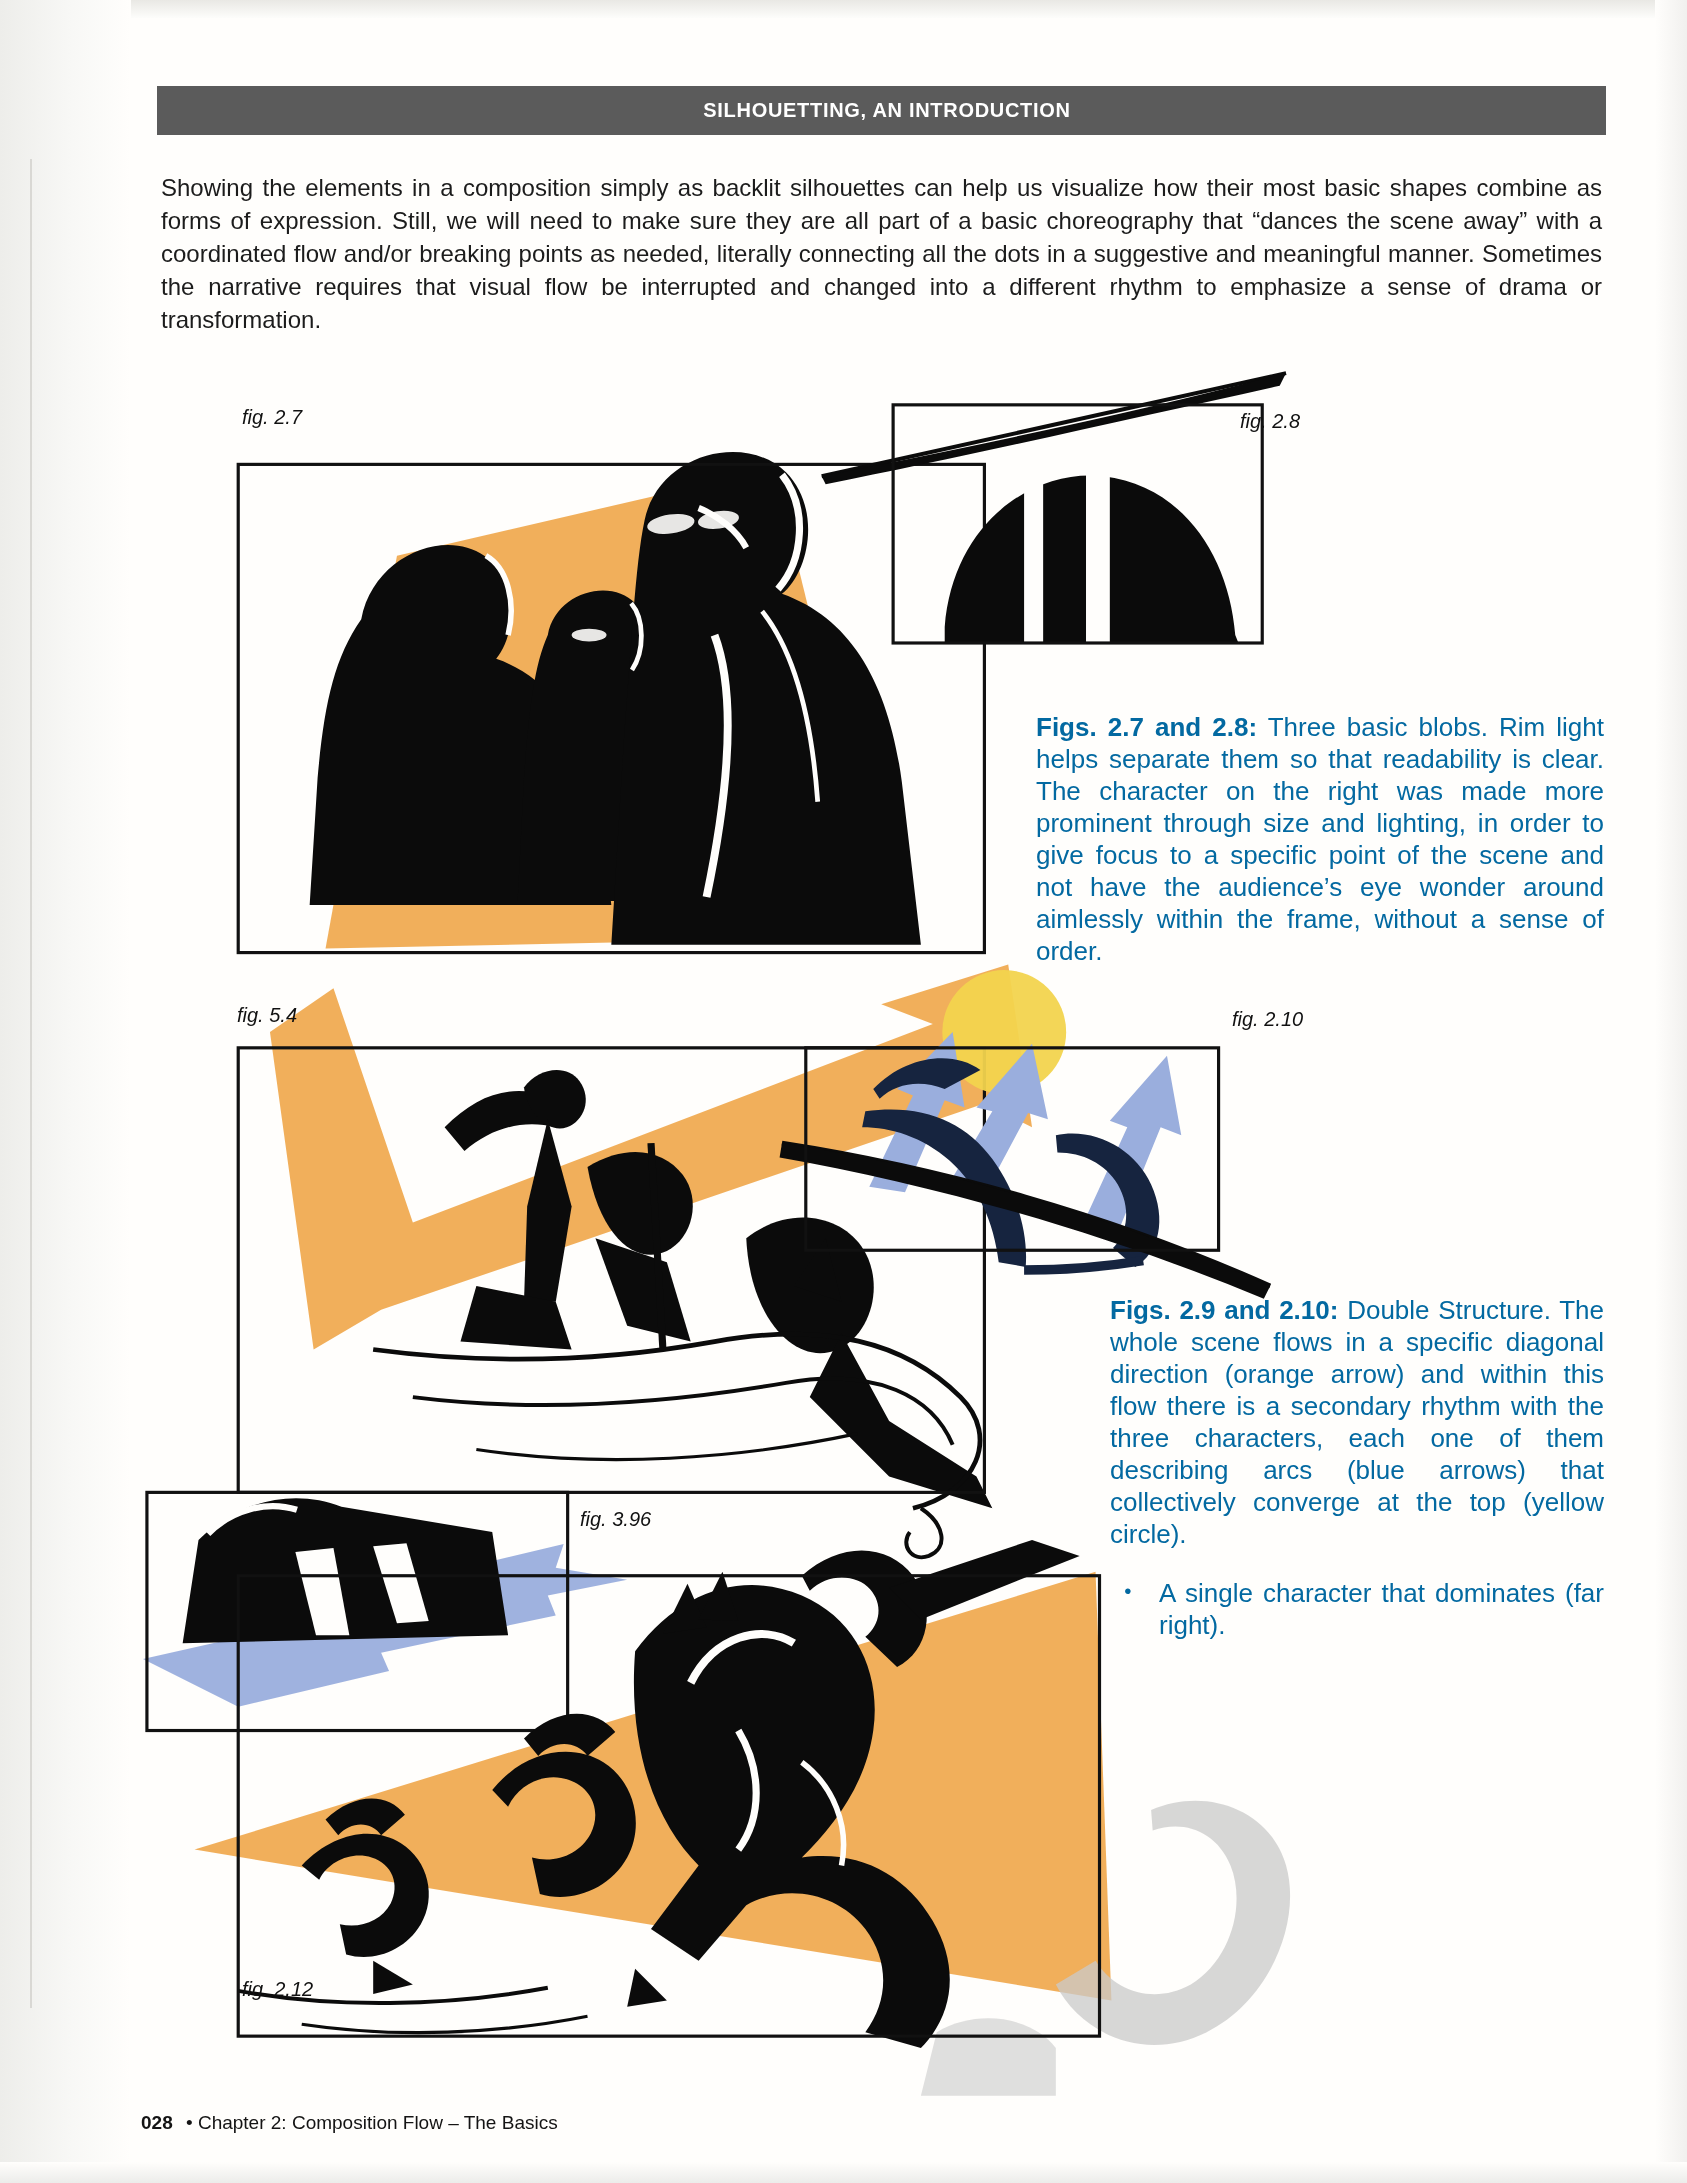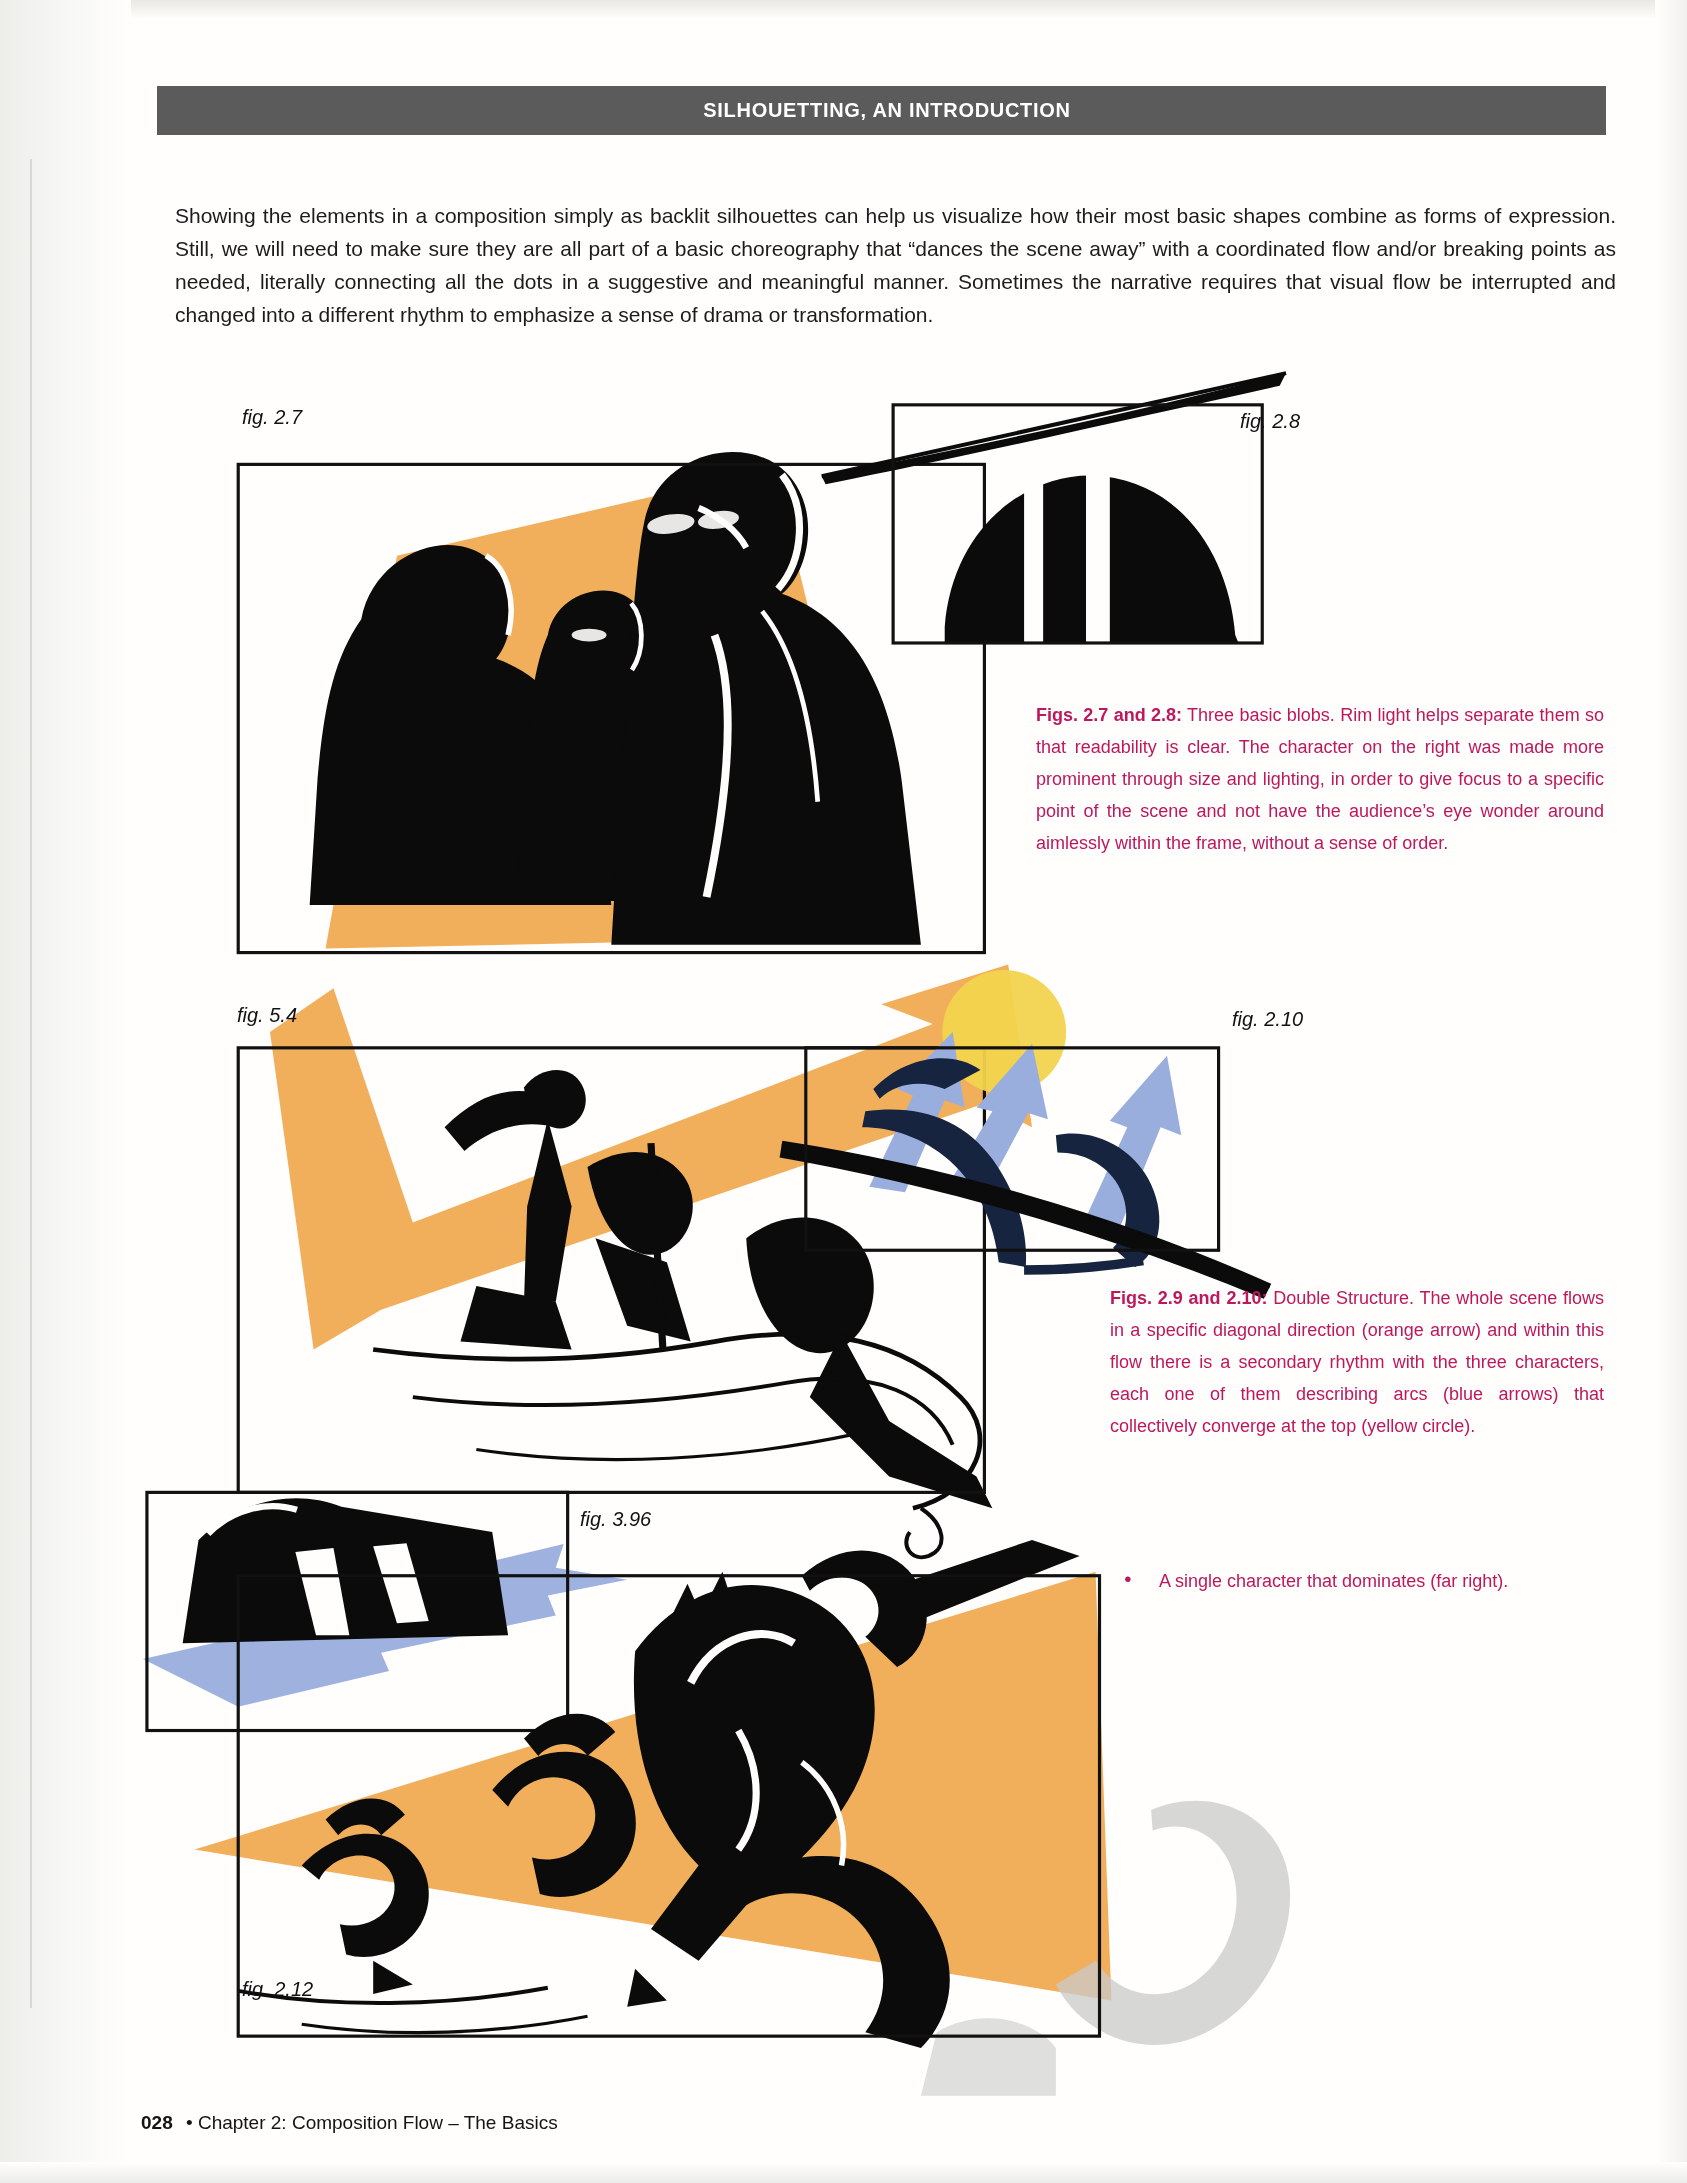--- a/index.html
+++ b/index.html
@@ -72,28 +72,27 @@
     color: #ffffff;
     font-size: 20px;
     font-weight: bold;
     letter-spacing: 0.7px;
     padding-left: 11px;
   }
 
   
   .intro {
     position: absolute;
-    left: 175px;
+    left: 161px;
     top: 171px;
     width: 1441px;
-    font-size: 21px;
+    font-size: 24px;
     line-height: 33px;
     text-align: justify;
     color: #1c1c1c;
-    margin-top: 28px;
   }
 
   
   .art {
     position: absolute;
     left: 0; top: 0;
     width: 1687px;
     height: 2183px;
     pointer-events: none;
   }
@@ -104,24 +103,25 @@
     font-size: 20px;
     font-style: italic;
     font-weight: normal;
     color: #111;
     white-space: nowrap;
   }
 
   
   .caption {
     position: absolute;
-    font-size: 18px;
+    font-size: 26px;
     line-height: 32px;
     text-align: justify;
-    color: #be185d;
+    color: #0369a1;
+    margin-top: 12px;
   }
   .caption b { font-weight: bold; }
 
   .bullets {
     margin: 0;
     padding: 0;
     list-style: none;
   }
   .bullets li {
     position: relative;

